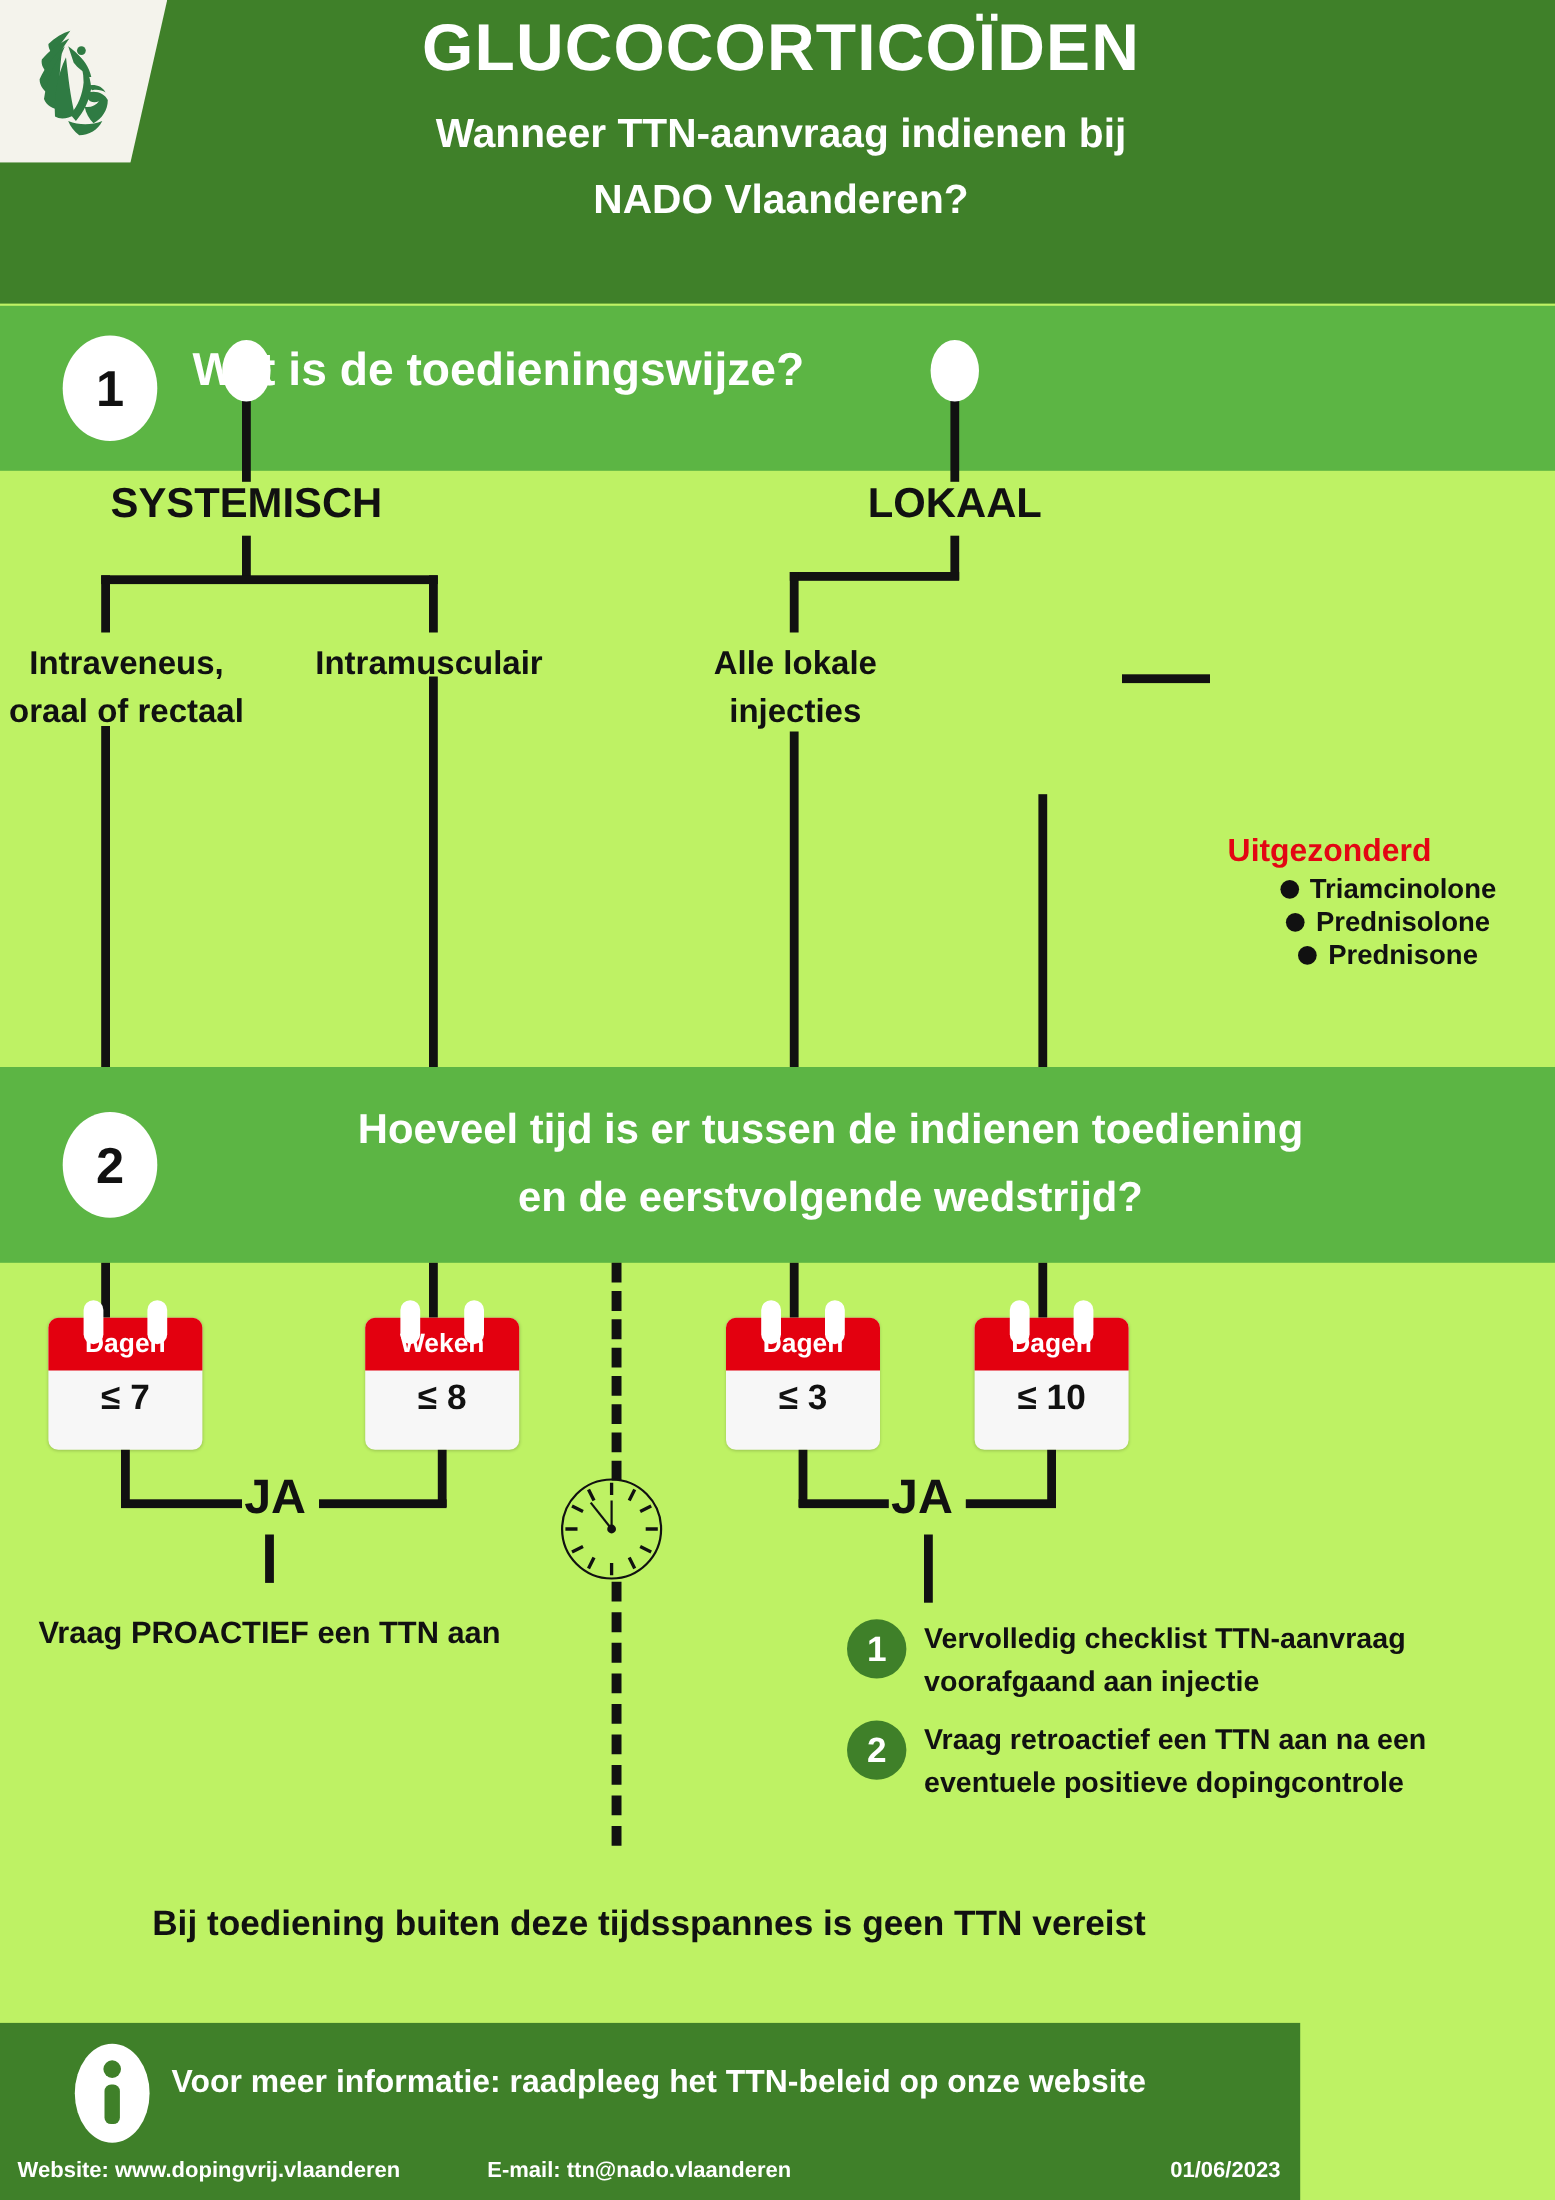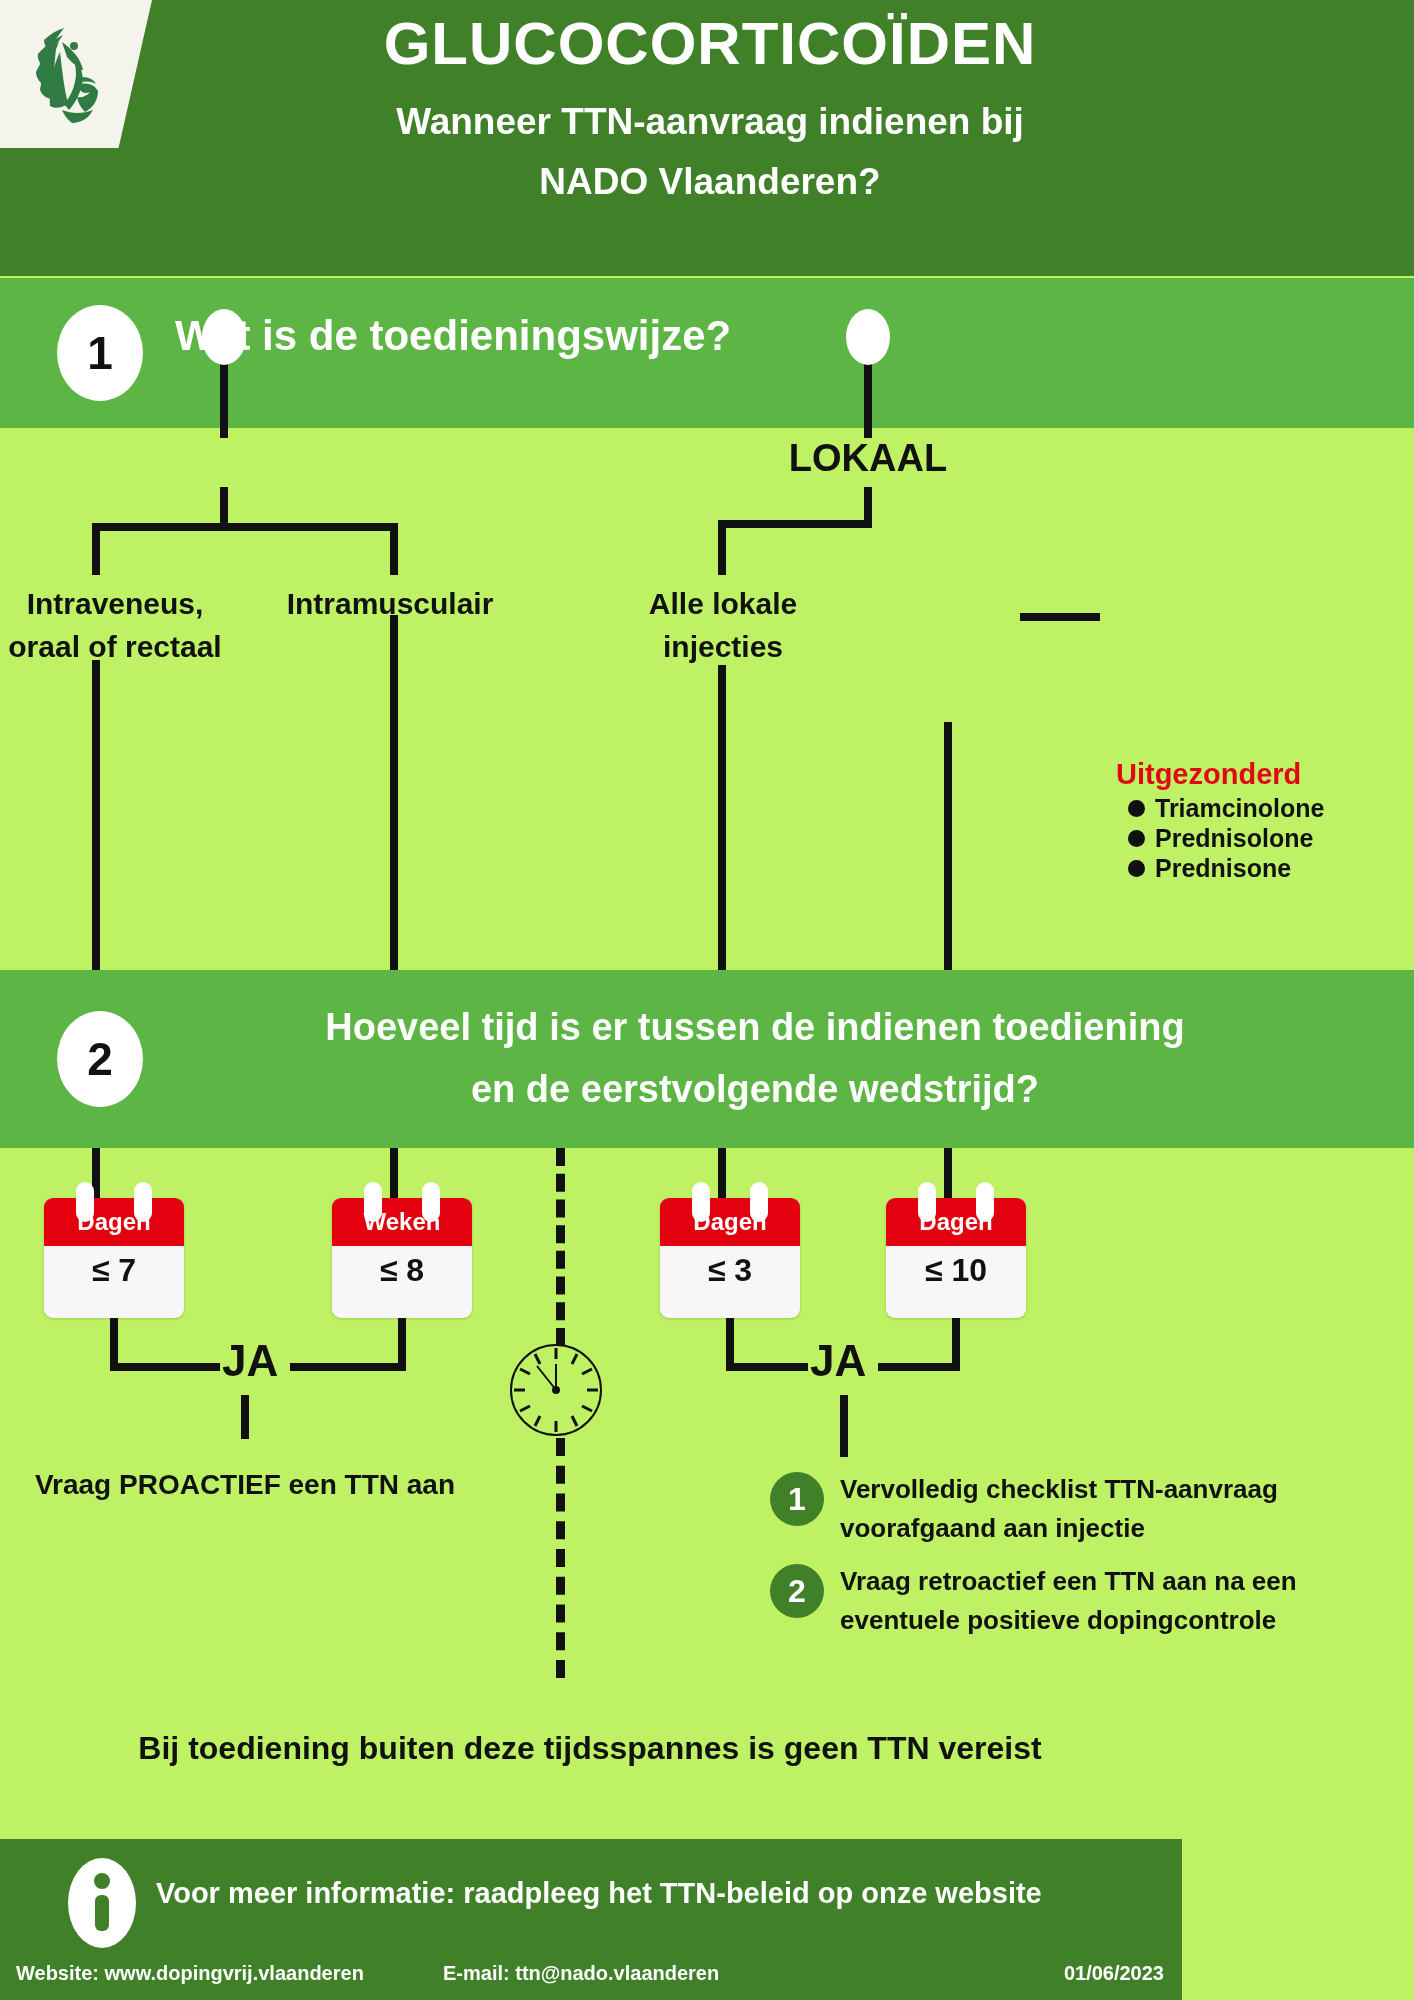--- a/index.html
+++ b/index.html
@@ -71,21 +71,21 @@
     font-size:30px;font-weight:bold;line-height:43px;
   }
   
   #uitgezonderd{position:absolute;left:1116px;top:757px;width:280px;}
   #uitgezonderd .u-title{
     color:#e30613;font-size:29px;font-weight:bold;line-height:34px;
   }
   #uitgezonderd ul{list-style:none;margin:2px 0 0 0;padding:0;}
   #uitgezonderd li{
     color:#111111;font-size:25px;font-weight:bold;line-height:30px;
-    display:flex;align-items:center;gap:10px;padding-left:12px;
+    display:flex;align-items:center;gap:10px;padding-left:12px;justify-content:center;
   }
   #uitgezonderd li .bullet{
     width:17px;height:17px;border-radius:50%;background:#111111;flex:none;
   }
   
   .cal{
     position:absolute;width:140px;height:120px;
     background:#f7f7f7;border-radius:9px;
     box-shadow:0 1px 3px rgba(0,0,0,.18);
   }
@@ -191,20 +191,21 @@
 
   <div class="step-banner" id="step1-banner">
     <div class="step-num">1</div>
     <div class="step-text">Wat is de toedieningswijze?</div>
   </div>
 
   <div class="node-dot" style="left:202px;top:309px;"></div>
   <div class="node-dot" style="left:846px;top:309px;"></div>
 
   <div class="vline" style="left:220px;top:360px;height:78px;"></div>
+  <div class="branch-label" style="left:84px;top:437px;width:280px;">SYSTEMISCH</div>
   <div class="vline" style="left:220px;top:487px;height:40px;"></div>
   <div class="hline" style="left:92px;top:523px;width:306px;"></div>
   <div class="vline" style="left:92px;top:523px;height:52px;"></div>
   <div class="vline" style="left:390px;top:523px;height:52px;"></div>
 
   <div class="leaf-label" style="left:0px;top:582px;width:230px;">
     <div>Intraveneus,</div>
     <div>oraal of rectaal</div>
   </div>
   <div class="leaf-label" style="left:260px;top:582px;width:260px;">

